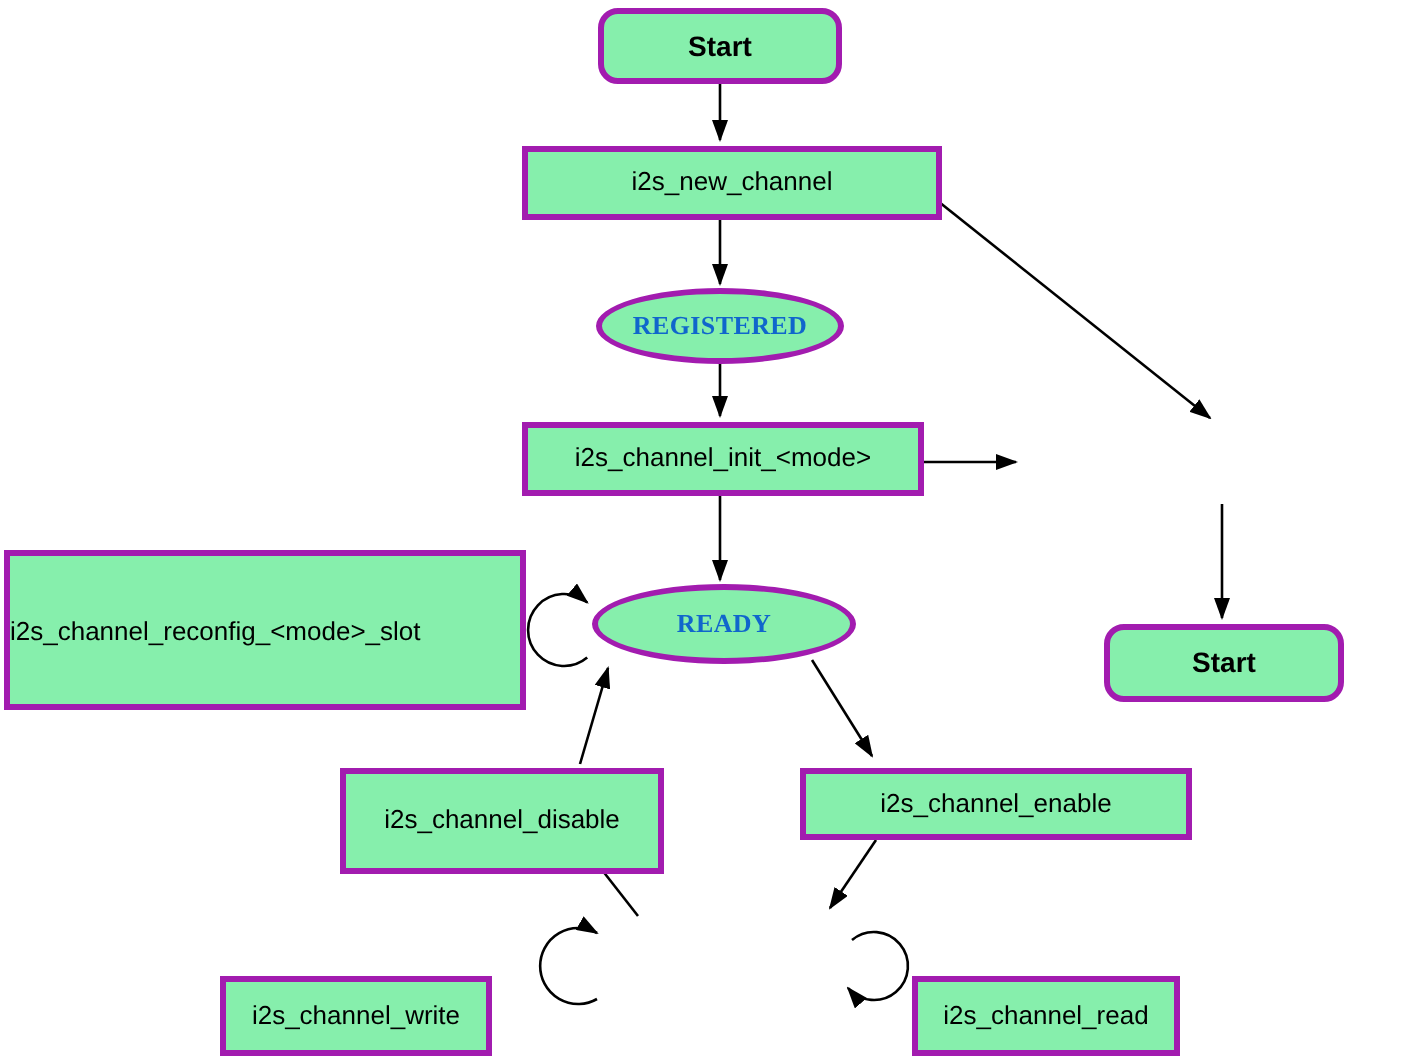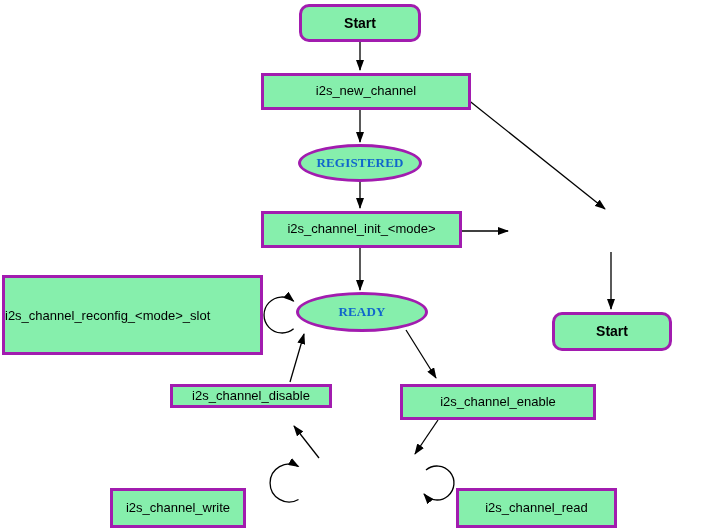--- a/index.html
+++ b/index.html
@@ -68,30 +68,30 @@
   </div>
 
   <div class="node multiline" style="left:2px;top:275px;width:261px;height:80px">
     <span>i2s_channel_reconfig_&lt;mode&gt;_slot</span>
   </div>
 
   <div class="node state" style="left:296px;top:292px;width:132px;height:40px">
     <span>READY</span>
   </div>
 
-  <div class="node" style="left:170px;top:384px;width:162px;height:24px">
+  <div class="node" style="left:170px;top:384px;width:162px;height:53px">
     <span>i2s_channel_disable</span>
   </div>
 
   <div class="node" style="left:400px;top:384px;width:196px;height:36px">
     <span>i2s_channel_enable</span>
   </div>
 
 
   <div class="node" style="left:110px;top:488px;width:136px;height:40px">
     <span>i2s_channel_write</span>
   </div>
 
-  <div class="node" style="left:456px;top:488px;width:161px;height:40px">
+  <div class="node" style="left:456px;top:488px;width:134px;height:40px">
     <span>i2s_channel_read</span>
   </div>
 
 </div>
 
 </body></html>

